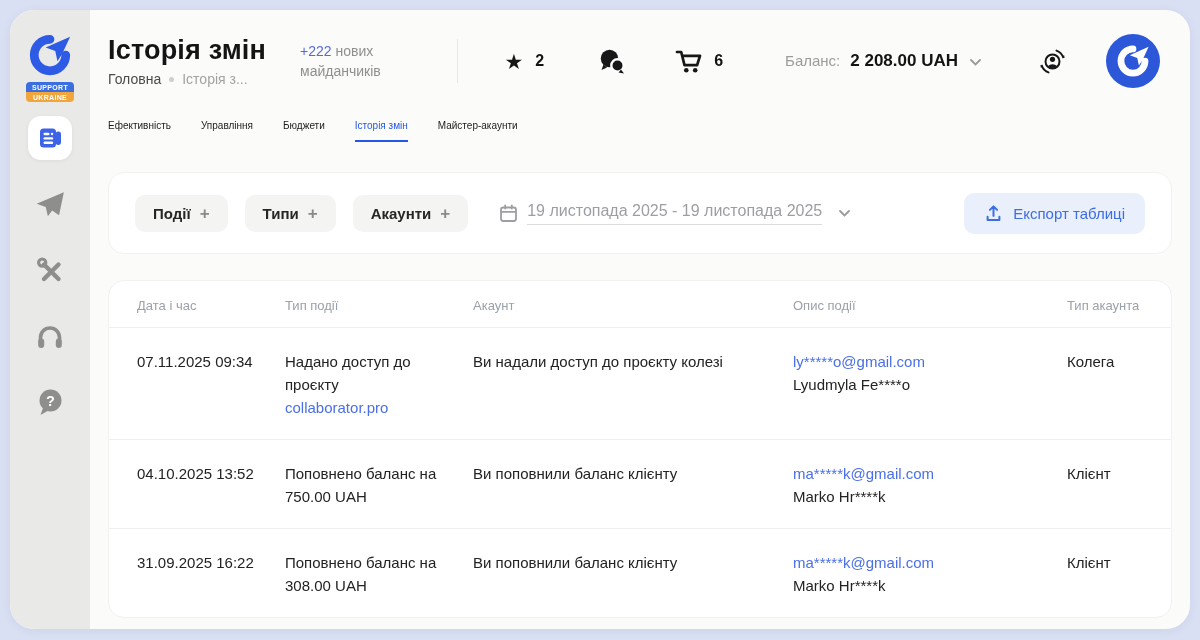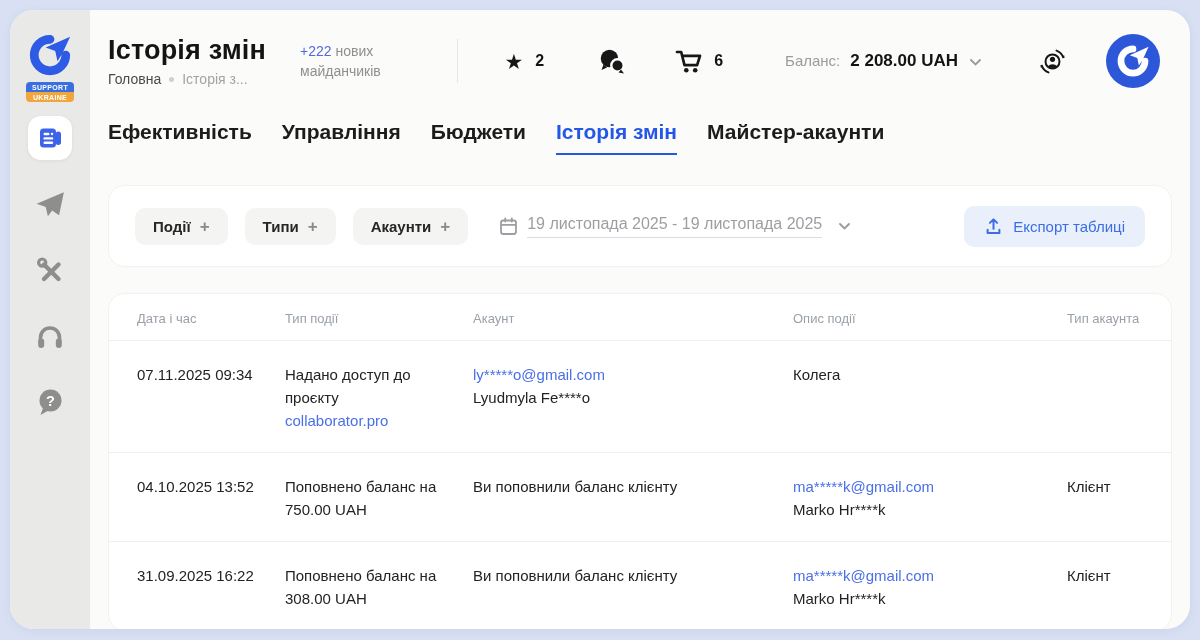--- a/index.html
+++ b/index.html
@@ -41,21 +41,21 @@
   .v-divider { width:1px; height:44px; background:#e7e7e7; margin-left:auto; }
   .stat { display:flex; align-items:center; gap:12px; font-size:16px; font-weight:bold; color:#141414; cursor:pointer; }
   .star-glyph { font-size:21px; line-height:1; color:#171717; }
   .balance { display:flex; align-items:baseline; gap:10px; cursor:pointer; }
   .balance-label { font-size:15px; color:#9c9c9c; }
   .balance-value { font-size:17px; font-weight:bold; color:#141414; }
   .chev { margin-left:2px; }
   .avatar { width:54px; height:54px; border-radius:50%; background:#2b57d8; display:flex; align-items:center; justify-content:center; cursor:pointer; }
   
   .tabs { display:flex; gap:30px; padding:8px 18px 0; }
-  .tab { font-size:21px; font-weight:bold; color:#1c1c1c; padding-bottom:9px; cursor:pointer; }
+  .tab { font-size:10px; font-weight:normal; color:#1c1c1c; padding-bottom:9px; cursor:pointer; }
   .tab.active { color:#2457e6; border-bottom:2.5px solid #2457e6; }
   
   .filterbar {
     margin:30px 18px 0; height:82px; background:#fff; border:1px solid #f1f1f0;
     border-radius:16px; display:flex; align-items:center; padding:0 26px;
   }
   .chip {
     background:#f4f4f3; border-radius:10px; padding:10px 18px; margin-right:17px;
     font-size:15px; color:#262626; display:flex; align-items:center; gap:9px; cursor:pointer;font-weight:bold;
   }
@@ -291,20 +291,21 @@
         <div>Опис події</div>
         <div>Тип акаунта</div>
       </div>
 
       <div class="t-row t-body-row row-tall">
         <div>07.11.2025 09:34</div>
         <div>
           <span>Надано доступ до проєкту</span><br>
           <a class="cell-link">collaborator.pro</a>
         </div>
+        <div>Ви надали доступ до проєкту колезі</div>
         <div>
           <a class="cell-link">ly*****o@gmail.com</a><br>
           <span class="acct-name">Lyudmyla Fe****o</span>
         </div>
         <div>Колега</div>
       </div>
 
       <div class="t-row t-body-row">
         <div>04.10.2025 13:52</div>
         <div>

